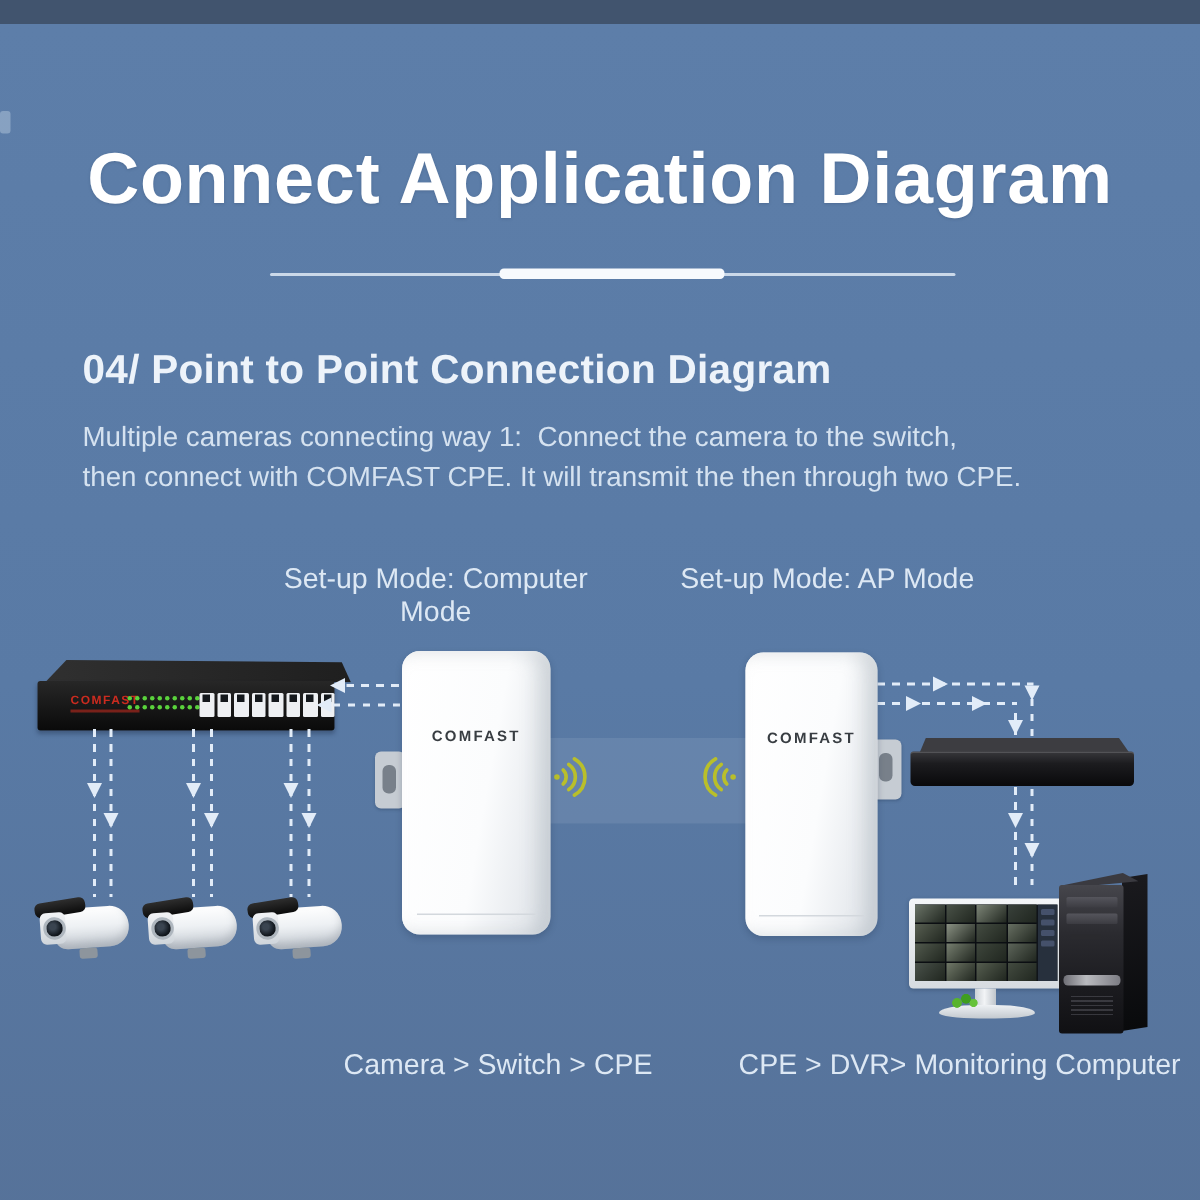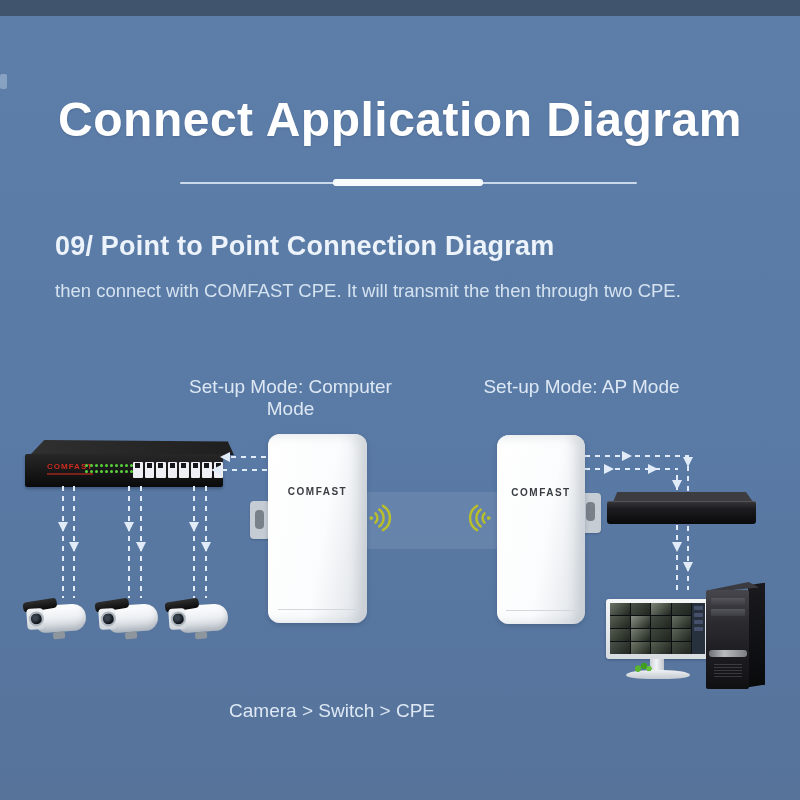--- a/index.html
+++ b/index.html
@@ -14,21 +14,21 @@
   .arr-r{position:absolute;width:0;height:0;border-top:5px solid transparent;border-bottom:5px solid transparent;border-left:10px solid var(--dashc);}
   .arr-d{position:absolute;width:0;height:0;border-left:5px solid transparent;border-right:5px solid transparent;border-top:10px solid var(--dashc);}
   
   #title{left:0;right:0;top:76px;text-align:center;font-size:48px;font-weight:bold;color:#ffffff;letter-spacing:.5px;text-shadow:0 1px 2px rgba(40,60,90,.25);}
   #divider-thin{left:180px;top:166px;width:457px;height:2px;background:rgba(222,233,245,.85);border-radius:1px;}
   #divider-thick{left:333px;top:163px;width:150px;height:7px;background:#f7fafd;border-radius:3px;}
   #section-heading{left:55px;top:215px;font-size:27px;font-weight:600;color:#edf3fa;letter-spacing:.2px;}
   #description{left:55px;top:261px;font-size:18.5px;line-height:27px;color:#d5e2f0;}
   .mode-label{top:360px;text-align:center;font-size:19px;color:#dde8f4;}
   #mode-left{left:168px;width:245px;}
-  #mode-right{left:474px;width:215px;}
+  #mode-right{left:444px;width:215px;}
   .caption{top:684px;text-align:right;font-size:19px;color:#dde8f4;}
   #caption-left{left:165px;width:270px;}
   #caption-right{left:462px;width:325px;}
   
   #switch{left:22px;top:424px;width:216px;height:50px;}
   #switch-topface{position:absolute;left:8px;top:0;width:204px;height:15px;background:linear-gradient(90deg,#303030,#1f1f1f);clip-path:polygon(7% 0,97% 10%,100% 100%,0 100%);}
   #switch-front{position:absolute;left:3px;top:14px;width:198px;height:33px;background:linear-gradient(#272727,#0a0a0a);border-radius:2px;box-shadow:0 2px 3px rgba(20,35,60,.35);}
   #switch-brand{position:absolute;left:22px;top:8px;font-size:8px;font-weight:bold;color:var(--red,#cc2b1f);letter-spacing:1px;}
   #switch-brand-line{position:absolute;left:22px;top:19px;width:46px;height:2px;background:rgba(204,43,31,.55);}
   #switch-leds{position:absolute;left:60px;top:10px;display:grid;grid-template-columns:repeat(10,3px);grid-template-rows:repeat(2,3px);gap:3px 2px;}
@@ -92,22 +92,23 @@
 <body>
 
 <div id="canvas" style="--dashc: #e2ecf8; --red: #cc2b1f; --led: #5ad23c; --body-text: #d7e3f1;">
 
   <div class="abs" id="light-patch"></div>
 
   <div class="abs" id="title">Connect Application Diagram</div>
   <div class="abs" id="divider-thin"></div>
   <div class="abs" id="divider-thick"></div>
 
-  <div class="abs" id="section-heading">09/  Point to Point Connection Diagram</div>
+  <div class="abs" id="section-heading">04/  Point to Point Connection Diagram</div>
   <div class="abs" id="description">
+    <div>Multiple cameras connecting way 1:&nbsp; Connect the camera to the switch,</div>
     <div>then connect with COMFAST CPE. It will transmit the then through two CPE.</div>
   </div>
 
   <div class="abs mode-label" id="mode-left">Set-up Mode: Computer Mode</div>
   <div class="abs mode-label" id="mode-right">Set-up Mode: AP Mode</div>
 
   <div class="abs" id="switch">
     <div id="switch-topface"></div>
     <div id="switch-front">
       <div id="switch-brand">COMFAST</div>
@@ -271,16 +272,17 @@
     <div id="tower-front">
       <div class="bay" id="bay1"></div>
       <div class="bay" id="bay2"></div>
       <div id="tower-slot"></div>
       <div id="tower-trim"></div>
       <div id="tower-vents"></div>
     </div>
   </div>
 
   <div class="abs caption" id="caption-left">Camera &gt; Switch &gt; CPE</div>
+  <div class="abs caption" id="caption-right">CPE &gt; DVR&gt; Monitoring Computer</div>
 
   <div class="abs" id="bottom-rule"></div>
   <div class="abs" id="bottom-strip"></div>
 </div>
 
 </body></html>

